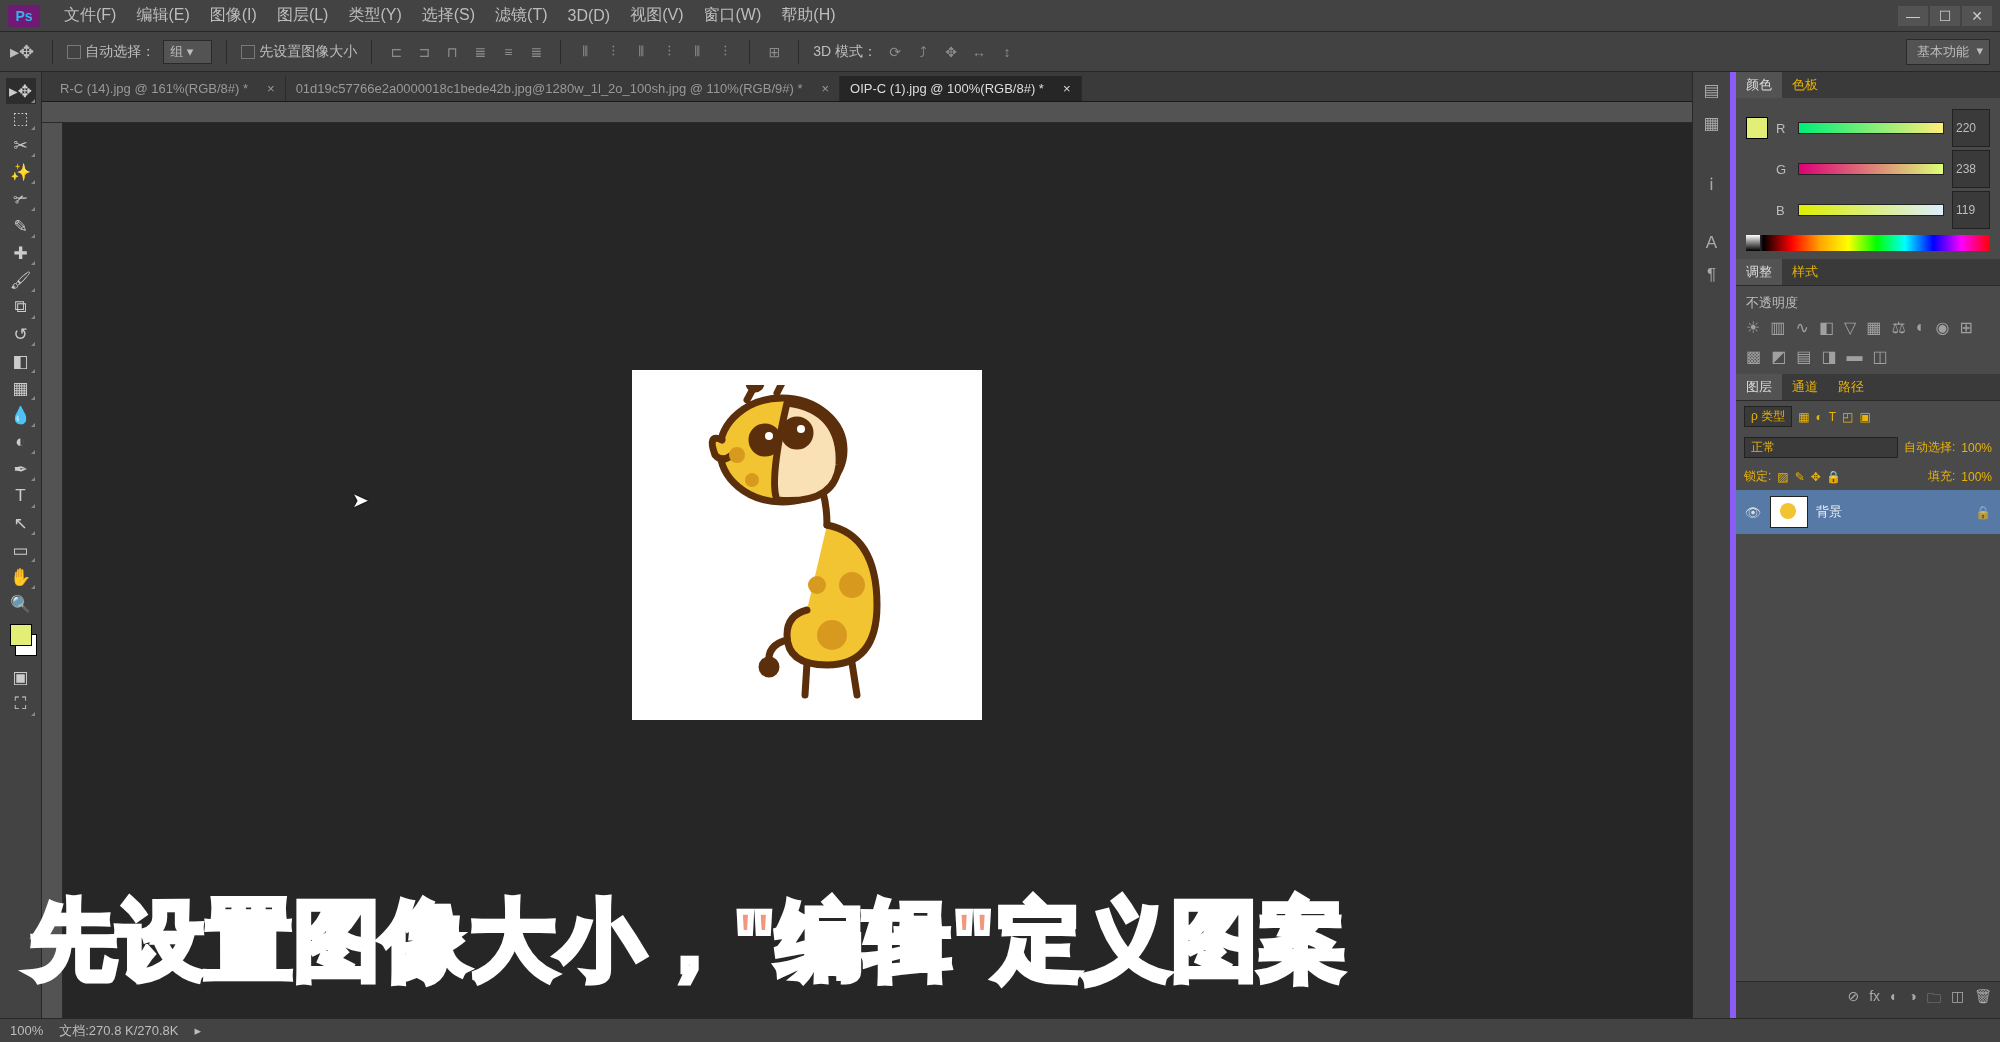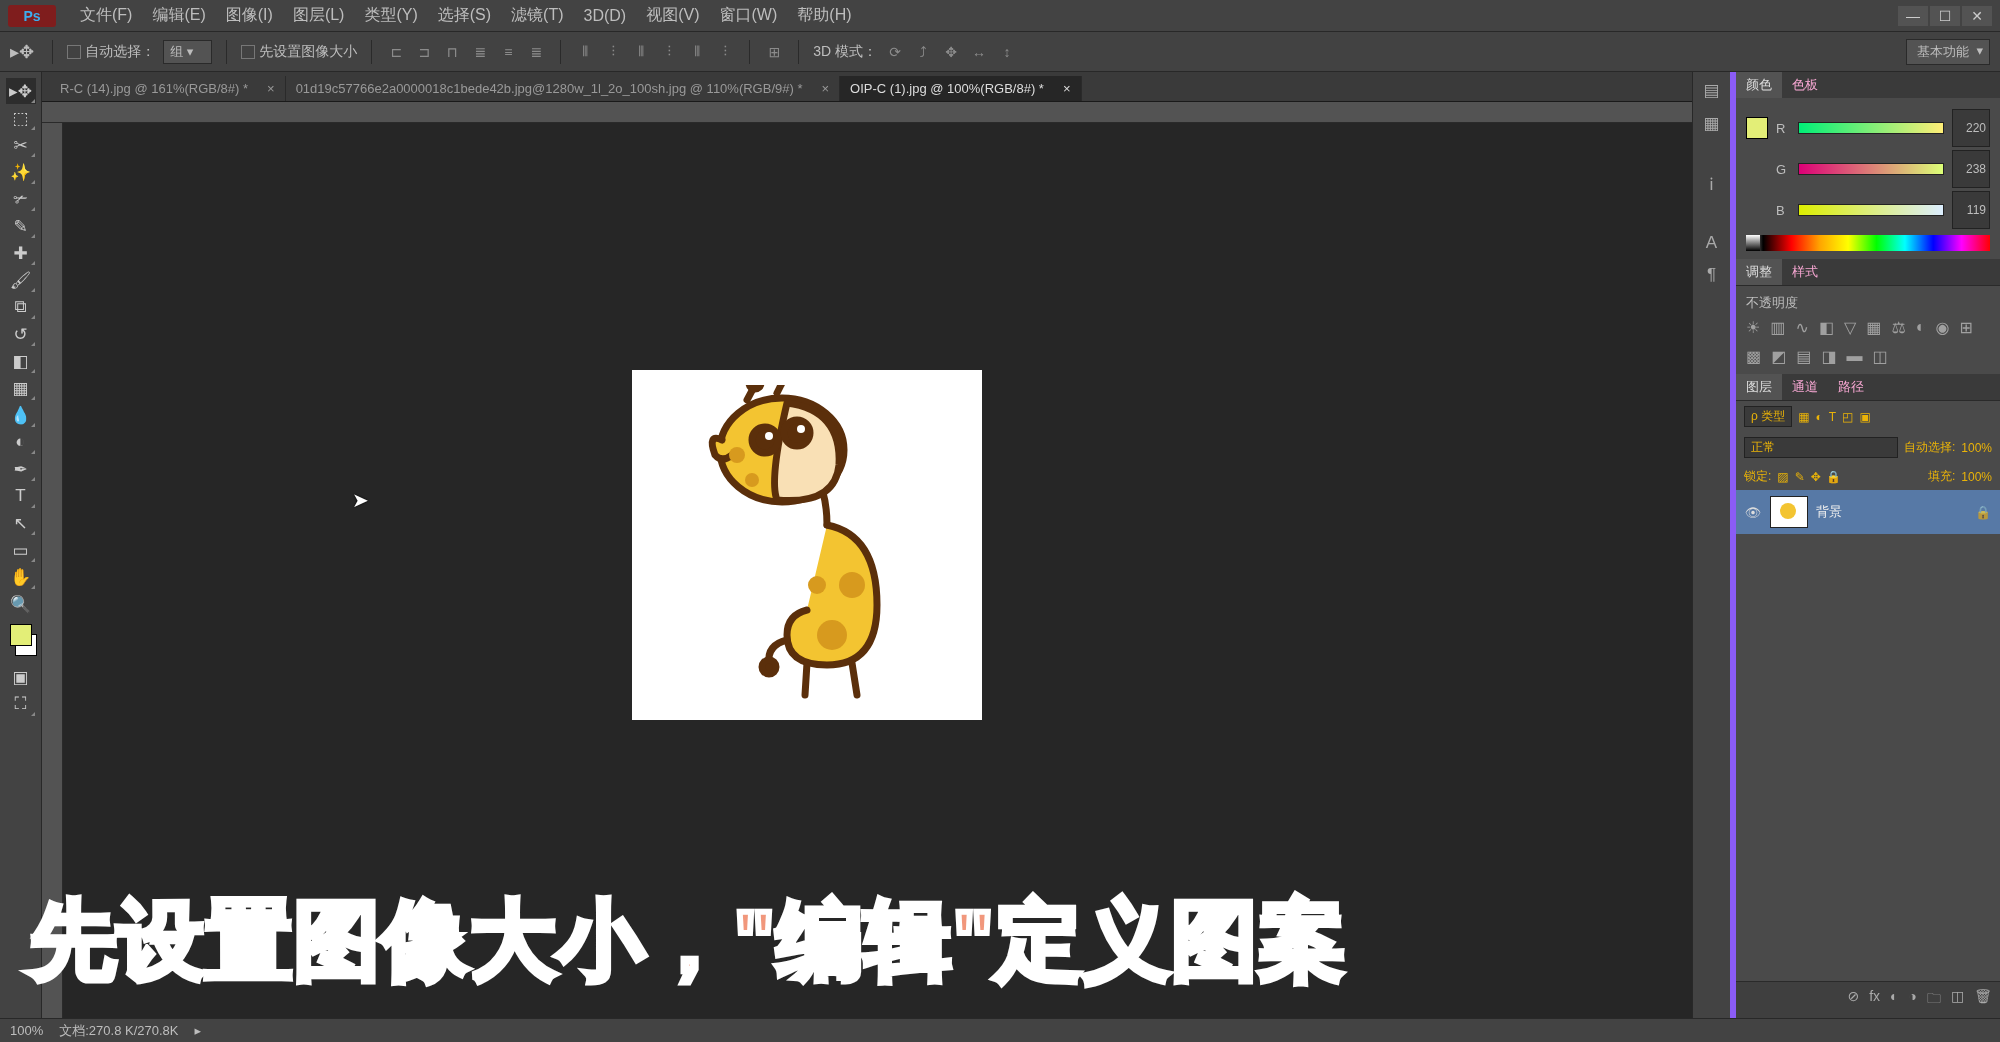--- a/index.html
+++ b/index.html
@@ -1,18 +1,18 @@
 <!DOCTYPE html>
 <html><head>
 <meta charset="utf-8">
 <style>
 * { margin:0; padding:0; box-sizing:border-box; font-family:"Microsoft YaHei",Arial,sans-serif; user-select:none; }
 body { width:2000px; height:1042px; background:#434343; color:#bdbdbd; font-size:14px; overflow:hidden; position:relative; }
 .menubar { height:32px; background:#434343; display:flex; align-items:center; padding:0 8px; border-bottom:1px solid #282828; }
-.ps-logo { width:48px; height:22px; background:#7f1d1d; color:#3cadee; font-weight:bold; font-size:14px; display:flex; align-items:center; justify-content:center; border-radius:3px; margin-right:14px; }
+.ps-logo { width:32px; height:22px; background:#701a75; color:#3cadee; font-weight:bold; font-size:14px; display:flex; align-items:center; justify-content:center; border-radius:3px; margin-right:14px; }
 .menu-item { padding:0 10px; font-size:16px; cursor:default; }
 .win-controls { margin-left:auto; display:flex; gap:2px; }
 .win-btn { width:30px; height:20px; background:#535353; display:flex; align-items:center; justify-content:center; font-size:14px; color:#ccc; }
 .optbar { height:40px; background:#424242; display:flex; align-items:center; padding:0 10px; border-bottom:1px solid #282828; gap:8px; }
 .opt-move { font-size:18px; margin-right:4px; }
 .opt-chk { width:14px; height:14px; border:1px solid #777; display:inline-block; vertical-align:middle; margin-right:4px; }
 .opt-select { background:#535353; border:1px solid #2a2a2a; padding:2px 18px 2px 6px; position:relative; font-size:13px; }
 .opt-sep { width:1px; height:24px; background:#2a2a2a; margin:0 6px; }
 .opt-ico { width:20px; height:20px; display:flex; align-items:center; justify-content:center; opacity:.6; font-size:14px; }
 .workspace-btn { margin-left:auto; background:#535353; border:1px solid #2a2a2a; padding:3px 20px 3px 10px; font-size:13px; position:relative; }
@@ -33,27 +33,27 @@
 .canvas-body::before, .canvas-body::after { content:""; position:absolute; background:#535353; }
 .canvas-body::before { left:0; top:0; bottom:0; width:20px; border-right:1px solid #2a2a2a; }
 .canvas-body::after { left:0; right:0; top:0; height:20px; border-bottom:1px solid #2a2a2a; }
 .doc { width:350px; height:350px; background:#fff; position:relative; margin-left:-120px; margin-top:-30px; }
 .giraffe { position:absolute; left:50%; top:50%; transform:translate(-50%,-50%); }
 .cursor { position:absolute; left:310px; top:386px; font-size:20px; color:#fff; filter:drop-shadow(0 0 1px #000); pointer-events:none; }
 .rightcol { width:38px; background:#434343; border-left:1px solid #282828; display:flex; flex-direction:column; align-items:center; padding-top:8px; gap:12px; }
 .rightcol div { font-size:17px; color:#aaa; }
 .panels { width:270px; background:#4a4a4a; border-left:6px solid #8b5cf6; display:flex; flex-direction:column; font-size:13px; }
 .panel-tabs { display:flex; background:#3a3a3a; }
-.ptab { padding:4px 10px; font-size:13px; color:#f9a8d4; }
+.ptab { padding:4px 10px; font-size:13px; color:#eab308; }
 .ptab.active { background:#535353; color:#ddd; }
 .color-panel { padding:8px 10px; }
 .rgb-row { display:flex; align-items:center; gap:8px; margin:3px 0; }
 .rgb-row label { width:14px; }
 .rgb-slider { flex:1; height:12px; position:relative; border:1px solid #222; }
-.rgb-val { width:38px; background:#3a3a3a; border:1px solid #222; padding:11px 3px; text-align:right; font-size:12px; }
+.rgb-val { width:38px; background:#3a3a3a; border:1px solid #222; padding:11px 3px; font-size:12px; }
 .spectrum { height:16px; margin-top:6px; background:linear-gradient(90deg,#fff,#000 7%,red,orange,yellow,lime,cyan,blue,magenta,red); position:relative; }
 .spectrum::before { content:""; position:absolute; left:0; top:0; width:14px; height:100%; background:linear-gradient(#fff,#000); }
 .adj-panel { padding:8px 10px; border-top:1px solid #2a2a2a; }
 .adj-icons { display:flex; flex-wrap:wrap; gap:10px; margin-top:6px; opacity:.75; }
 .adj-icons span { font-size:16px; }
 .layers-panel { flex:1; border-top:1px solid #2a2a2a; display:flex; flex-direction:column; }
 .layers-opts { padding:5px 8px; display:flex; align-items:center; gap:6px; font-size:12px; flex-wrap:wrap; color:#eab308; }
 .layers-opts .sel { background:#3a3a3a; border:1px solid #222; padding:1px 6px; }
 .layer-list { flex:1; overflow:auto; }
 .layer-row { display:flex; align-items:center; background:#5779a6; padding:6px 8px; gap:8px; color:#eee; }

